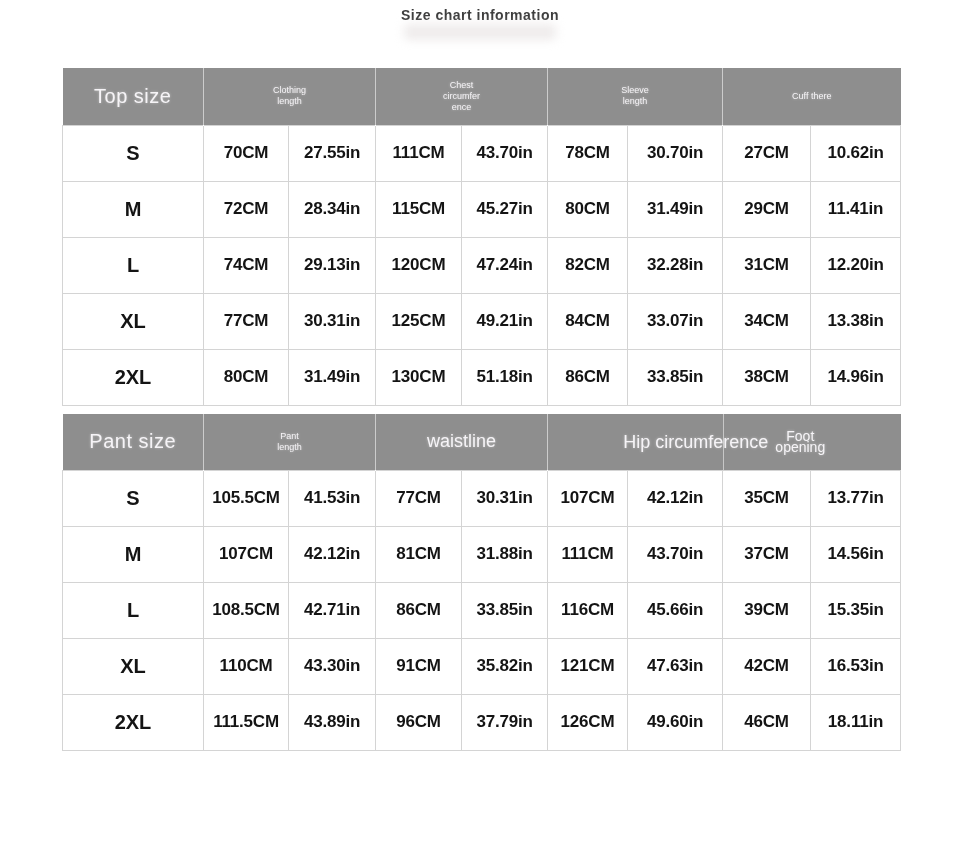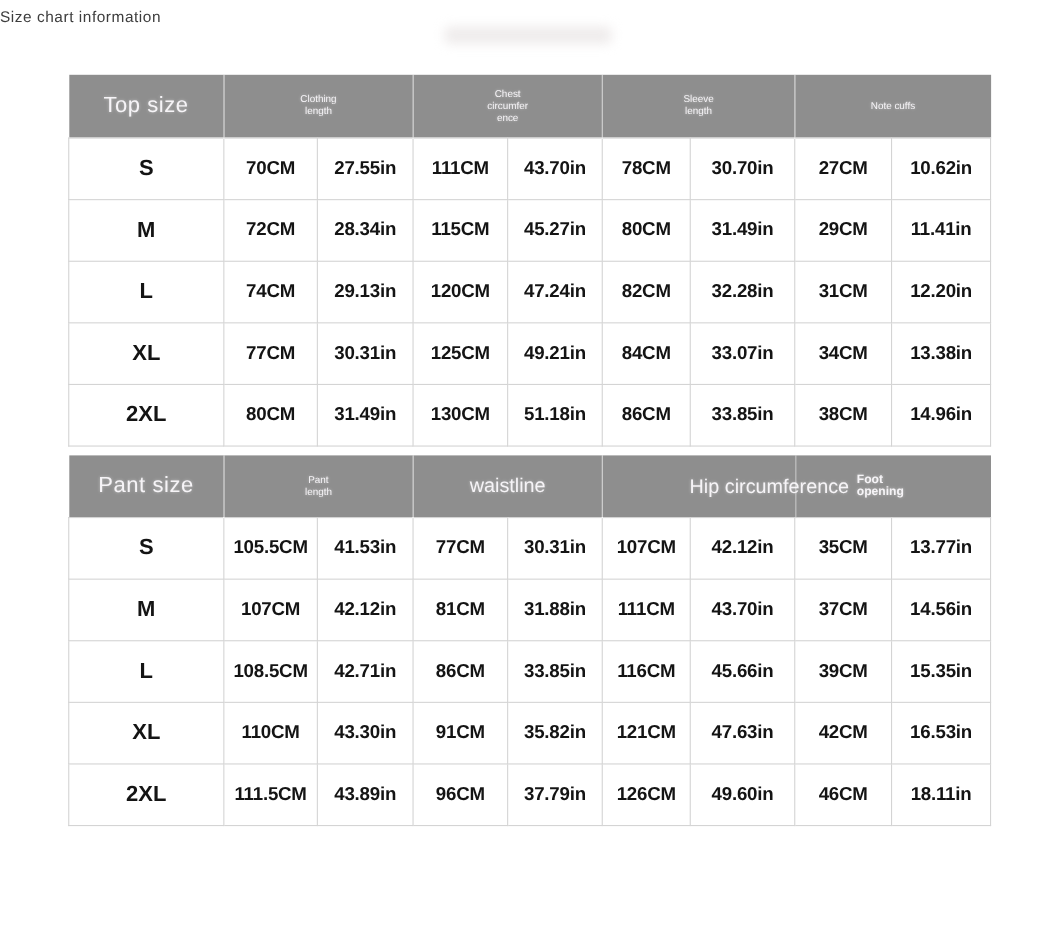--- a/index.html
+++ b/index.html
@@ -7,23 +7,25 @@
     width: 960px; height: 855px;
     position: relative;
     background: #ffffff;
     font-family: "Liberation Sans", "DejaVu Sans", sans-serif;
     overflow: hidden;
   }
 
   .page-title {
     position: absolute;
     top: 7px; left: 0; width: 100%;
+    text-align: center;
     font-size: 14px;
     color: #3d3d3d;
     letter-spacing: 0.5px;
+    font-weight: bold;
   }
 
   .smudge {
     position: absolute;
     border-radius: 50%;
     filter: blur(6px);
     pointer-events: none;
   }
   .smudge.title-wm { background: rgba(225,221,221,0.55); filter: blur(5px); border-radius: 4px; }
   .smudge.hdr-wm   { background: rgba(205,190,215,0.30); }
@@ -55,26 +57,25 @@
   td.size-hcell   { font-size: 20px; letter-spacing: 0.5px; }
   td.small-label  { font-size: 9px; line-height: 11px; white-space: pre-line; }
   td.big-label    { font-size: 18px; }
   td.hip-cell     { position: relative; font-size: 18px; white-space: nowrap; }
   .hip-divider {
     position: absolute; left: 175px; top: 0; bottom: 0; width: 1px;
     background: rgba(255,255,255,0.5);
   }
   .foot-label {
     display: inline-block;
-    font-size: 11px; line-height: 11px;
+    font-size: 14px; line-height: 11px;
     white-space: pre-line;
-    text-align: left;
+    text-align: center;
     vertical-align: middle;
     margin-left: 7px;
-    font-weight: bold;
   }
   .hip-big { vertical-align: middle; text-align: right; }
 
   
   tbody tr { height: 56px; }
   tbody td {
     border: 1px solid #d4d4d4;
     text-align: center;
     vertical-align: middle;
     background: #ffffff;
@@ -123,21 +124,21 @@
   <thead>
     <tr>
       <td class="hcell size-hcell">Top size</td>
       <td class="hcell small-label" colspan="2">Clothing
 length</td>
       <td class="hcell small-label" colspan="2">Chest
 circumfer
 ence</td>
       <td class="hcell small-label" colspan="2">Sleeve
 length</td>
-      <td class="hcell small-label" colspan="2">Note cuffs</td>
+      <td class="hcell small-label" colspan="2">Cuff there</td>
     </tr>
   </thead>
   <tbody id="top-tbody">
       <tr>
         <td class="size-cell">S</td>
         <td class="value-cell">70CM</td>
         <td class="value-cell">27.55in</td>
         <td class="value-cell">111CM</td>
         <td class="value-cell">43.70in</td>
         <td class="value-cell">78CM</td>

